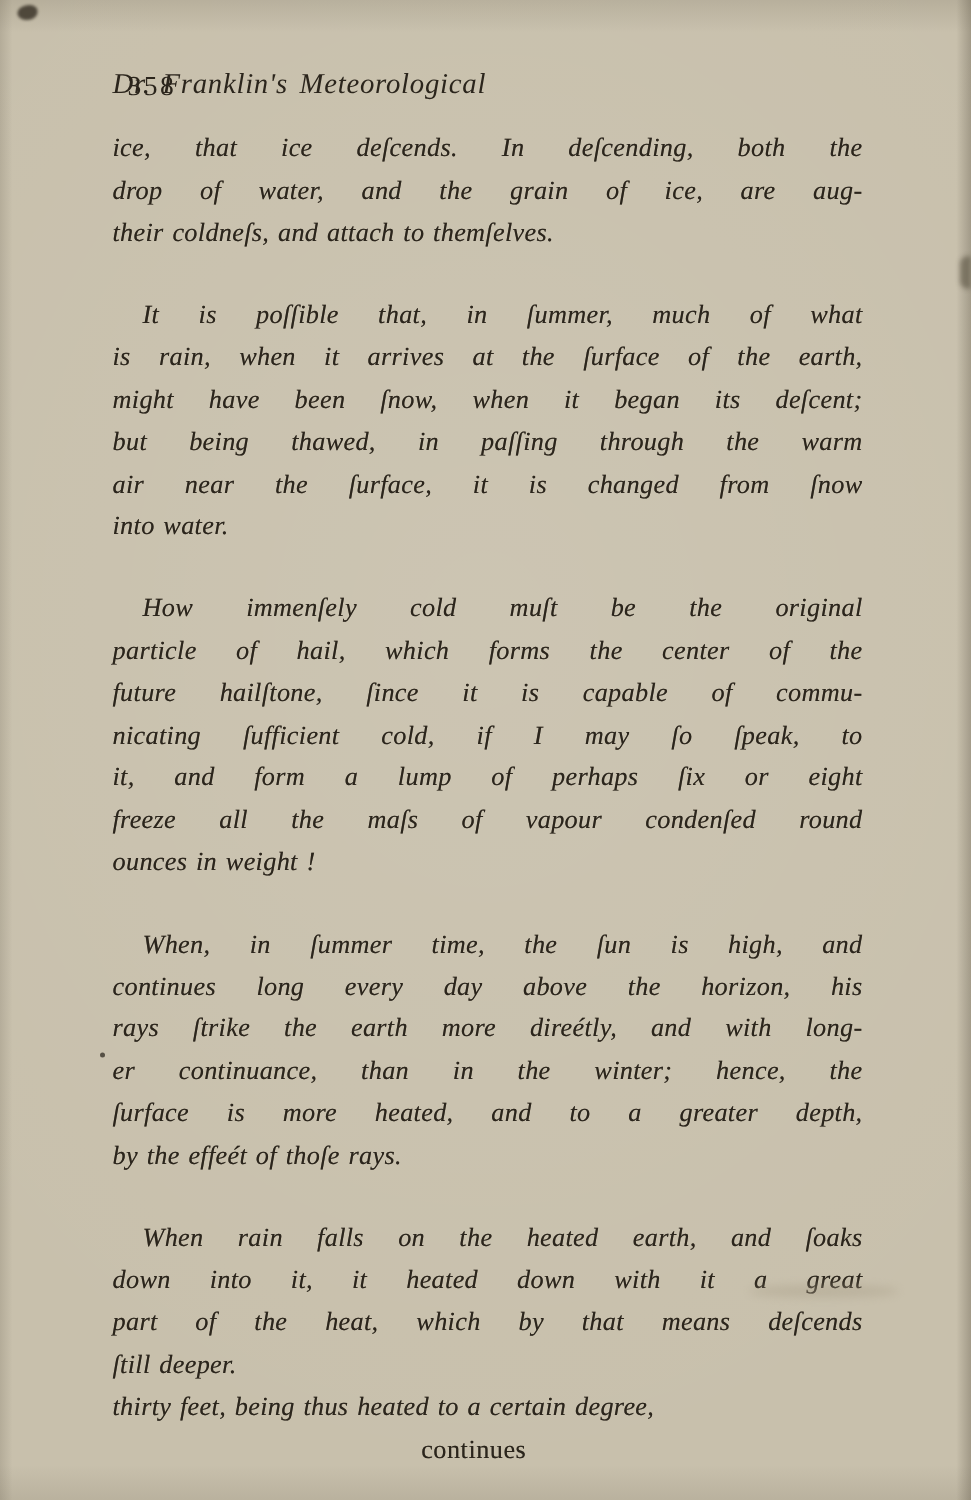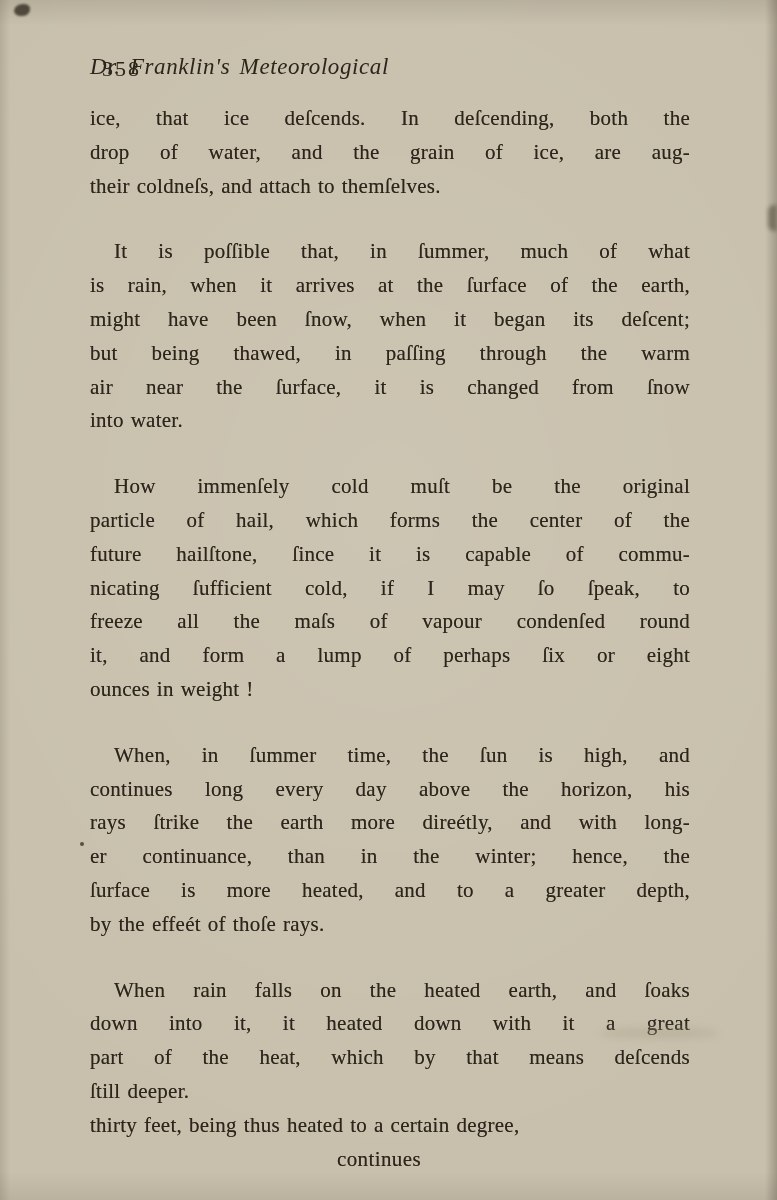--- a/index.html
+++ b/index.html
@@ -32,20 +32,21 @@
   .body{margin-top:20px;font-size:21px;line-height:33.8px;}
   .para{margin:0;padding:0;}
   .line{
     display:block;
     text-align:justify;
     text-align-last:justify;
     letter-spacing:0.25px;
     word-spacing:1.5px;
     text-shadow:0 0 0.5px rgba(43,37,28,0.55);
     white-space:normal;
+    font-style:italic;
   }
   .line.last{text-align-last:left;}
   .line.indent{text-indent:24px;margin-top:32px;}
   .catchword-row{margin-top:0;line-height:33.8px;text-align:center;}
   .catchword{
     display:inline-block;margin-right:22px;
     font-size:21px;letter-spacing:0.4px;
     text-shadow:0 0 0.5px rgba(43,37,28,0.55);
   }
   
@@ -99,22 +100,22 @@
       <span class="line">but being thawed, in paſſing through the warm</span>
       <span class="line">air near the ſurface, it is changed from ſnow</span>
       <span class="line last">into water.</span>
     </p>
 
     <p class="para">
       <span class="line indent">How immenſely cold muſt be the original</span>
       <span class="line">particle of hail, which forms the center of the</span>
       <span class="line">future hailſtone, ſince it is capable of commu-</span>
       <span class="line">nicating ſufficient cold, if I may ſo ſpeak, to</span>
+      <span class="line">it, and form a lump of perhaps ſix or eight</span>
       <span class="line">freeze all the maſs of vapour condenſed round</span>
-      <span class="line">it, and form a lump of perhaps ſix or eight</span>
       <span class="line last">ounces in weight !</span>
     </p>
 
     <p class="para">
       <span class="line indent">When, in ſummer time, the ſun is high, and</span>
       <span class="line">continues long every day above the horizon, his</span>
       <span class="line">rays ſtrike the earth more direétly, and with long-</span>
       <span class="line">er continuance, than in the winter; hence, the</span>
       <span class="line">ſurface is more heated, and to a greater depth,</span>
       <span class="line last">by the effeét of thoſe rays.</span>

